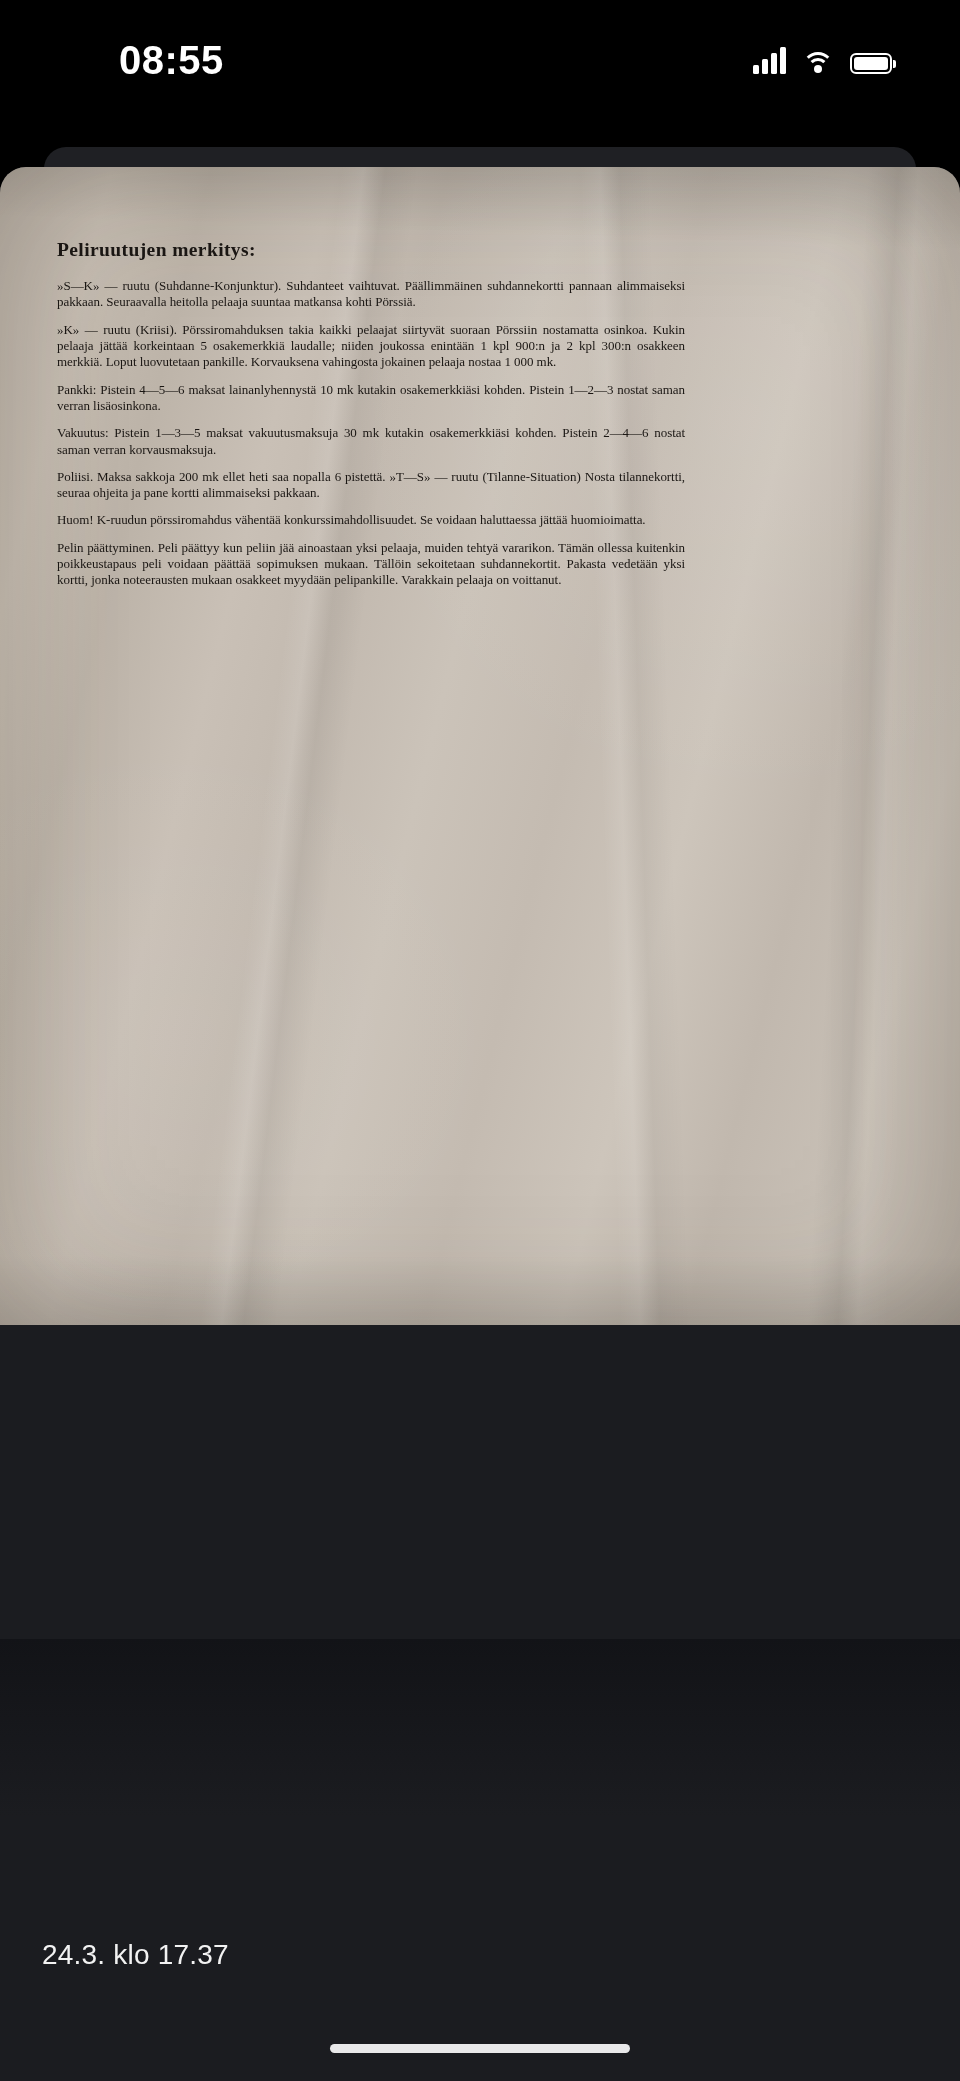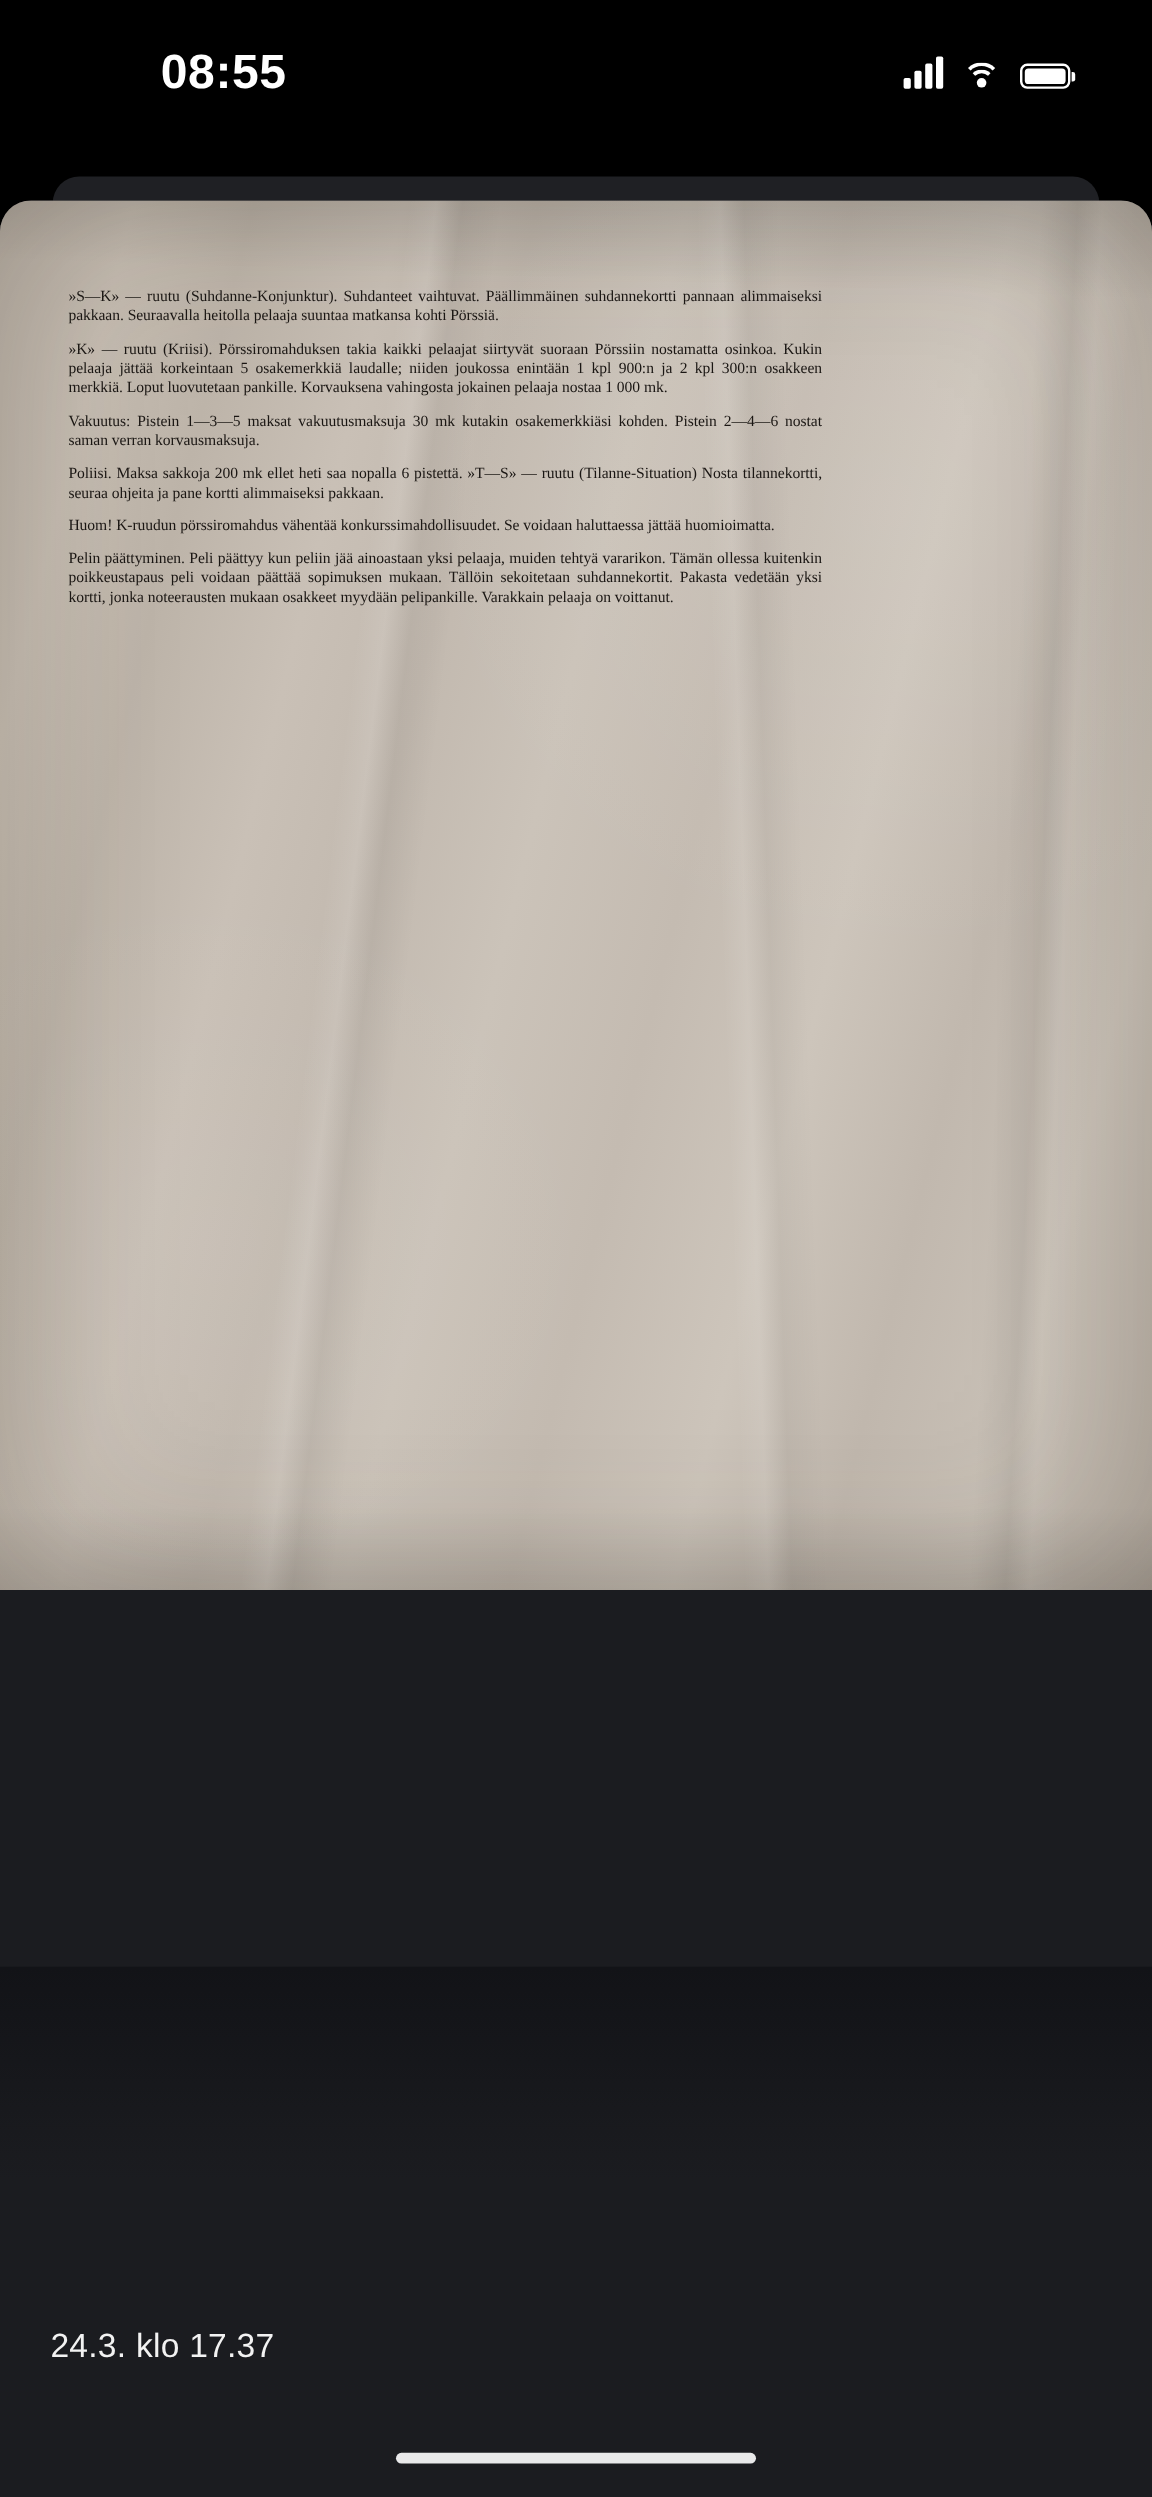--- a/index.html
+++ b/index.html
@@ -6,21 +6,21 @@
   html,body { background:#000; }
   body {
     width:960px; height:2081px; position:relative; overflow:hidden;
     font-family:"Liberation Sans", sans-serif; color:#fff;
   }
 
   
   .statusbar{
     position:absolute; top:0; left:0; width:960px; height:120px;
     display:flex; align-items:center; justify-content:space-between;
-    padding:0 68px 0 16px; z-index:40;
+    padding:0 68px 0 1px; z-index:40;
   }
   .sb-time{
     font-size:40px; font-weight:600; letter-spacing:.5px;
     margin-left:118px; color:#fff;
   }
   .sb-right{ display:flex; align-items:flex-end; gap:16px; }
   .sig{ display:flex; align-items:flex-end; gap:3px; height:28px; }
   .sig i{ display:block; width:6px; background:#fff; border-radius:1.5px; }
   .sig i:nth-child(1){ height:9px; }
   .sig i:nth-child(2){ height:15px; }
@@ -156,22 +156,24 @@
   </div>
 </div>
 
 <div class="sheet-back"></div>
 
 <div class="sheet">
 
 
   <div class="photo">
     <div class="doc">
+      <h2>Peliruutujen merkitys:</h2>
       <p>»S—K» — ruutu (Suhdanne-Konjunktur). Suhdanteet vaihtuvat. Päällimmäinen suhdannekortti pannaan alimmaiseksi pakkaan. Seuraavalla heitolla pelaaja suuntaa matkansa kohti Pörssiä.</p>
       <p>»K» — ruutu (Kriisi). Pörssiromahduksen takia kaikki pelaajat siirtyvät suoraan Pörssiin nostamatta osinkoa. Kukin pelaaja jättää korkeintaan 5 osakemerkkiä laudalle; niiden joukossa enintään 1 kpl 900:n ja 2 kpl 300:n osakkeen merkkiä. Loput luovutetaan pankille. Korvauksena vahingosta jokainen pelaaja nostaa 1 000 mk.</p>
+      <p>Pankki: Pistein 4—5—6 maksat lainanlyhennystä 10 mk kutakin osakemerkkiäsi kohden. Pistein 1—2—3 nostat saman verran lisäosinkona.</p>
       <p>Vakuutus: Pistein 1—3—5 maksat vakuutusmaksuja 30 mk kutakin osakemerkkiäsi kohden. Pistein 2—4—6 nostat saman verran korvausmaksuja.</p>
       <p>Poliisi. Maksa sakkoja 200 mk ellet heti saa nopalla 6 pistettä. »T—S» — ruutu (Tilanne-Situation) Nosta tilannekortti, seuraa ohjeita ja pane kortti alimmaiseksi pakkaan.</p>
       <p>Huom! K-ruudun pörssiromahdus vähentää konkurssimahdollisuudet. Se voidaan haluttaessa jättää huomioimatta.</p>
       <p>Pelin päättyminen. Peli päättyy kun peliin jää ainoastaan yksi pelaaja, muiden tehtyä vararikon. Tämän ollessa kuitenkin poikkeustapaus peli voidaan päättää sopimuksen mukaan. Tällöin sekoitetaan suhdannekortit. Pakasta vedetään yksi kortti, jonka noteerausten mukaan osakkeet myydään pelipankille. Varakkain pelaaja on voittanut.</p>
     </div>
   </div>
 </div>
 
 <div class="bottombar">
   <div class="grad"></div>

